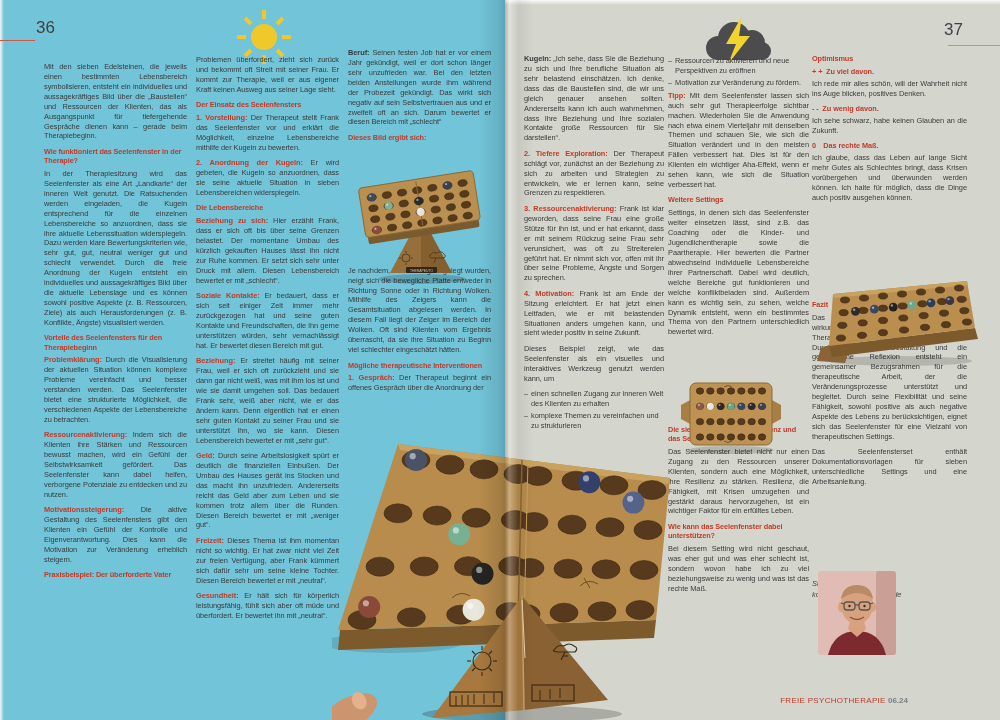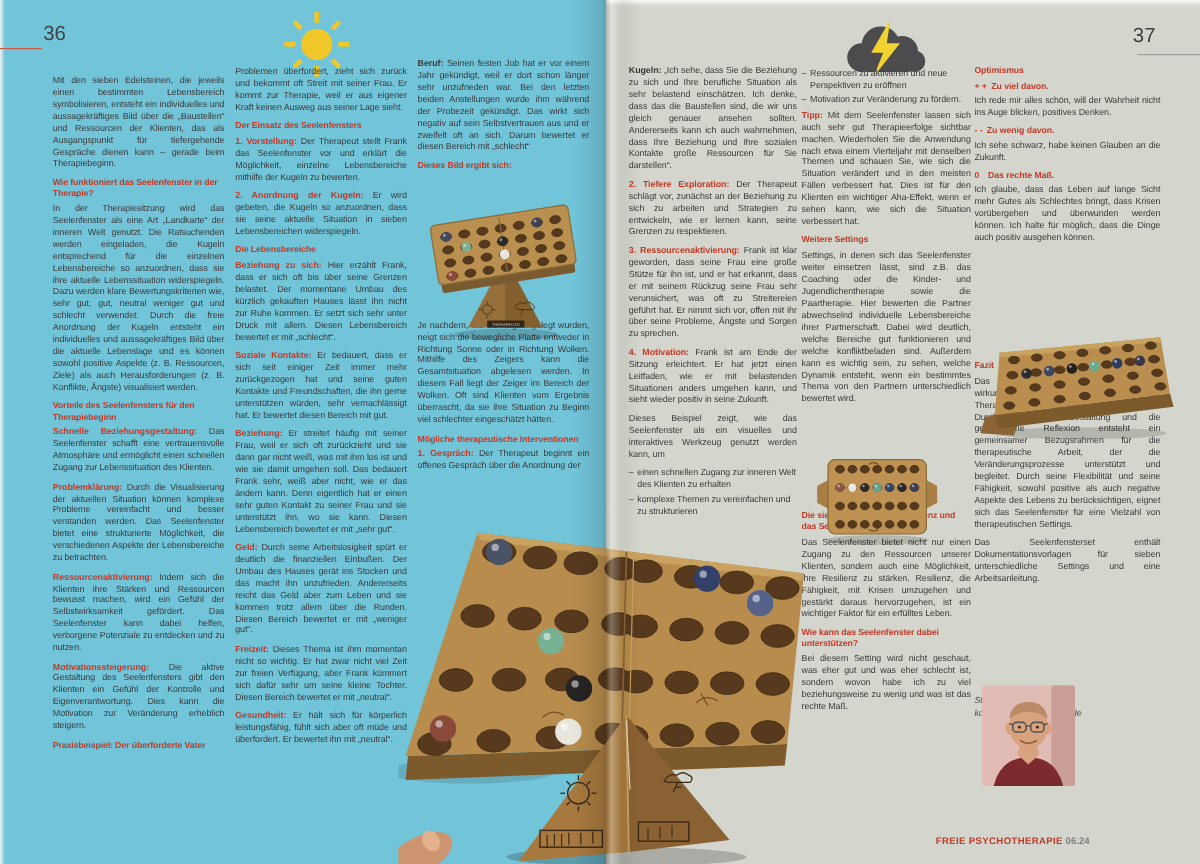--- a/index.html
+++ b/index.html
@@ -32,21 +32,21 @@
   .col .sh{color:#c23a28;font-weight:bold;font-size:7.3px;margin:0 0 2px;text-align:left;}
   .col .li{display:flex;gap:3px;margin:0 0 2.5px;text-align:left;}
   .col .li .dash{flex:0 0 auto;}
   .col .cap{font-style:italic;text-align:left;margin:1px 0 1px;color:#44474a;}
   .lead{font-weight:bold;}
   .lead.red{color:#c23a28;}
   .lead.dark{color:#3a3a3a;}
   .icon{position:absolute;z-index:2;}
   .photo{position:absolute;z-index:2;}
   .footer{position:absolute;right:92px;top:696px;font-size:8px;z-index:4;text-align:right;}
-  .footer .mag{color:#c23a28;font-weight:bold;letter-spacing:0.3px;}
+  .footer .mag{color:#c23a28;font-weight:normal;letter-spacing:0.3px;}
   .footer .issue{color:#7b8184;font-weight:bold;}
 </style>
 </head>
 <body>
 
 <div id="spread">
   <div class="page-left"></div>
   <div class="page-right"></div>
   <div class="left-edge"></div>
   <div class="top-edge"></div>
@@ -79,21 +79,20 @@
       <rect x="18" y="33" width="48" height="15" rx="7"></rect>
     </g>
     <polygon points="44,4 28,32 38,32 30,52 52,24 41,24" fill="#f2d430"></polygon>
   </svg>
 
   <div class="col c0">
       <p>Mit den sieben Edelsteinen, die jeweils einen bestimmten Lebensbereich symbolisieren, entsteht ein individuelles und aussagekräftiges Bild über die „Baustellen“ und Ressourcen der Klienten, das als Ausgangspunkt für tiefergehende Gespräche dienen kann – gerade beim Therapiebeginn.</p>
       <div class="h">Wie funktioniert das Seelenfenster in der Therapie?</div>
       <p>In der Therapiesitzung wird das Seelenfenster als eine Art „Landkarte“ der inneren Welt genutzt. Die Ratsuchenden werden eingeladen, die Kugeln entsprechend für die einzelnen Lebensbereiche so anzuordnen, dass sie ihre aktuelle Lebenssituation widerspiegeln. Dazu werden klare Bewertungskriterien wie, sehr gut, gut, neutral weniger gut und schlecht verwendet. Durch die freie Anordnung der Kugeln entsteht ein individuelles und aussagekräftiges Bild über die aktuelle Lebenslage und es können sowohl positive Aspekte (z. B. Ressourcen, Ziele) als auch Herausforderungen (z. B. Konflikte, Ängste) visualisiert werden.</p>
       <div class="h">Vorteile des Seelenfensters für den Therapiebeginn</div>
-      <p><span class="lead red">Schnelle Beziehungsgestaltung: </span>Das Seelenfenster schafft eine vertrauensvolle Atmosphäre und ermöglicht einen schnellen Zugang zur Lebenssituation des Klienten.</p>
       <p><span class="lead red">Problemklärung: </span>Durch die Visualisierung der aktuellen Situation können komplexe Probleme vereinfacht und besser verstanden werden. Das Seelenfenster bietet eine strukturierte Möglichkeit, die verschiedenen Aspekte der Lebensbereiche zu betrachten.</p>
       <p><span class="lead red">Ressourcenaktivierung: </span>Indem sich die Klienten ihre Stärken und Ressourcen bewusst machen, wird ein Gefühl der Selbstwirksamkeit gefördert. Das Seelenfenster kann dabei helfen, verborgene Potenziale zu entdecken und zu nutzen.</p>
       <p><span class="lead red">Motivationssteigerung: </span>Die aktive Gestaltung des Seelenfensters gibt den Klienten ein Gefühl der Kontrolle und Eigenverantwortung. Dies kann die Motivation zur Veränderung erheblich steigern.</p>
       <div class="h">Praxisbeispiel: Der überforderte Vater</div>
     </div>
   <div class="col c1">
       <p>Problemen überfordert, zieht sich zurück und bekommt oft Streit mit seiner Frau. Er kommt zur Therapie, weil er aus eigener Kraft keinen Ausweg aus seiner Lage sieht.</p>
       <div class="h">Der Einsatz des Seelenfensters</div>
       <p><span class="lead red">1. Vorstellung: </span>Der Therapeut stellt Frank das Seelenfenster vor und erklärt die Möglichkeit, einzelne Lebensbereiche mithilfe der Kugeln zu bewerten.</p>
       <p><span class="lead red">2. Anordnung der Kugeln: </span>Er wird gebeten, die Kugeln so anzuordnen, dass sie seine aktuelle Situation in sieben Lebensbereichen widerspiegeln.</p>

